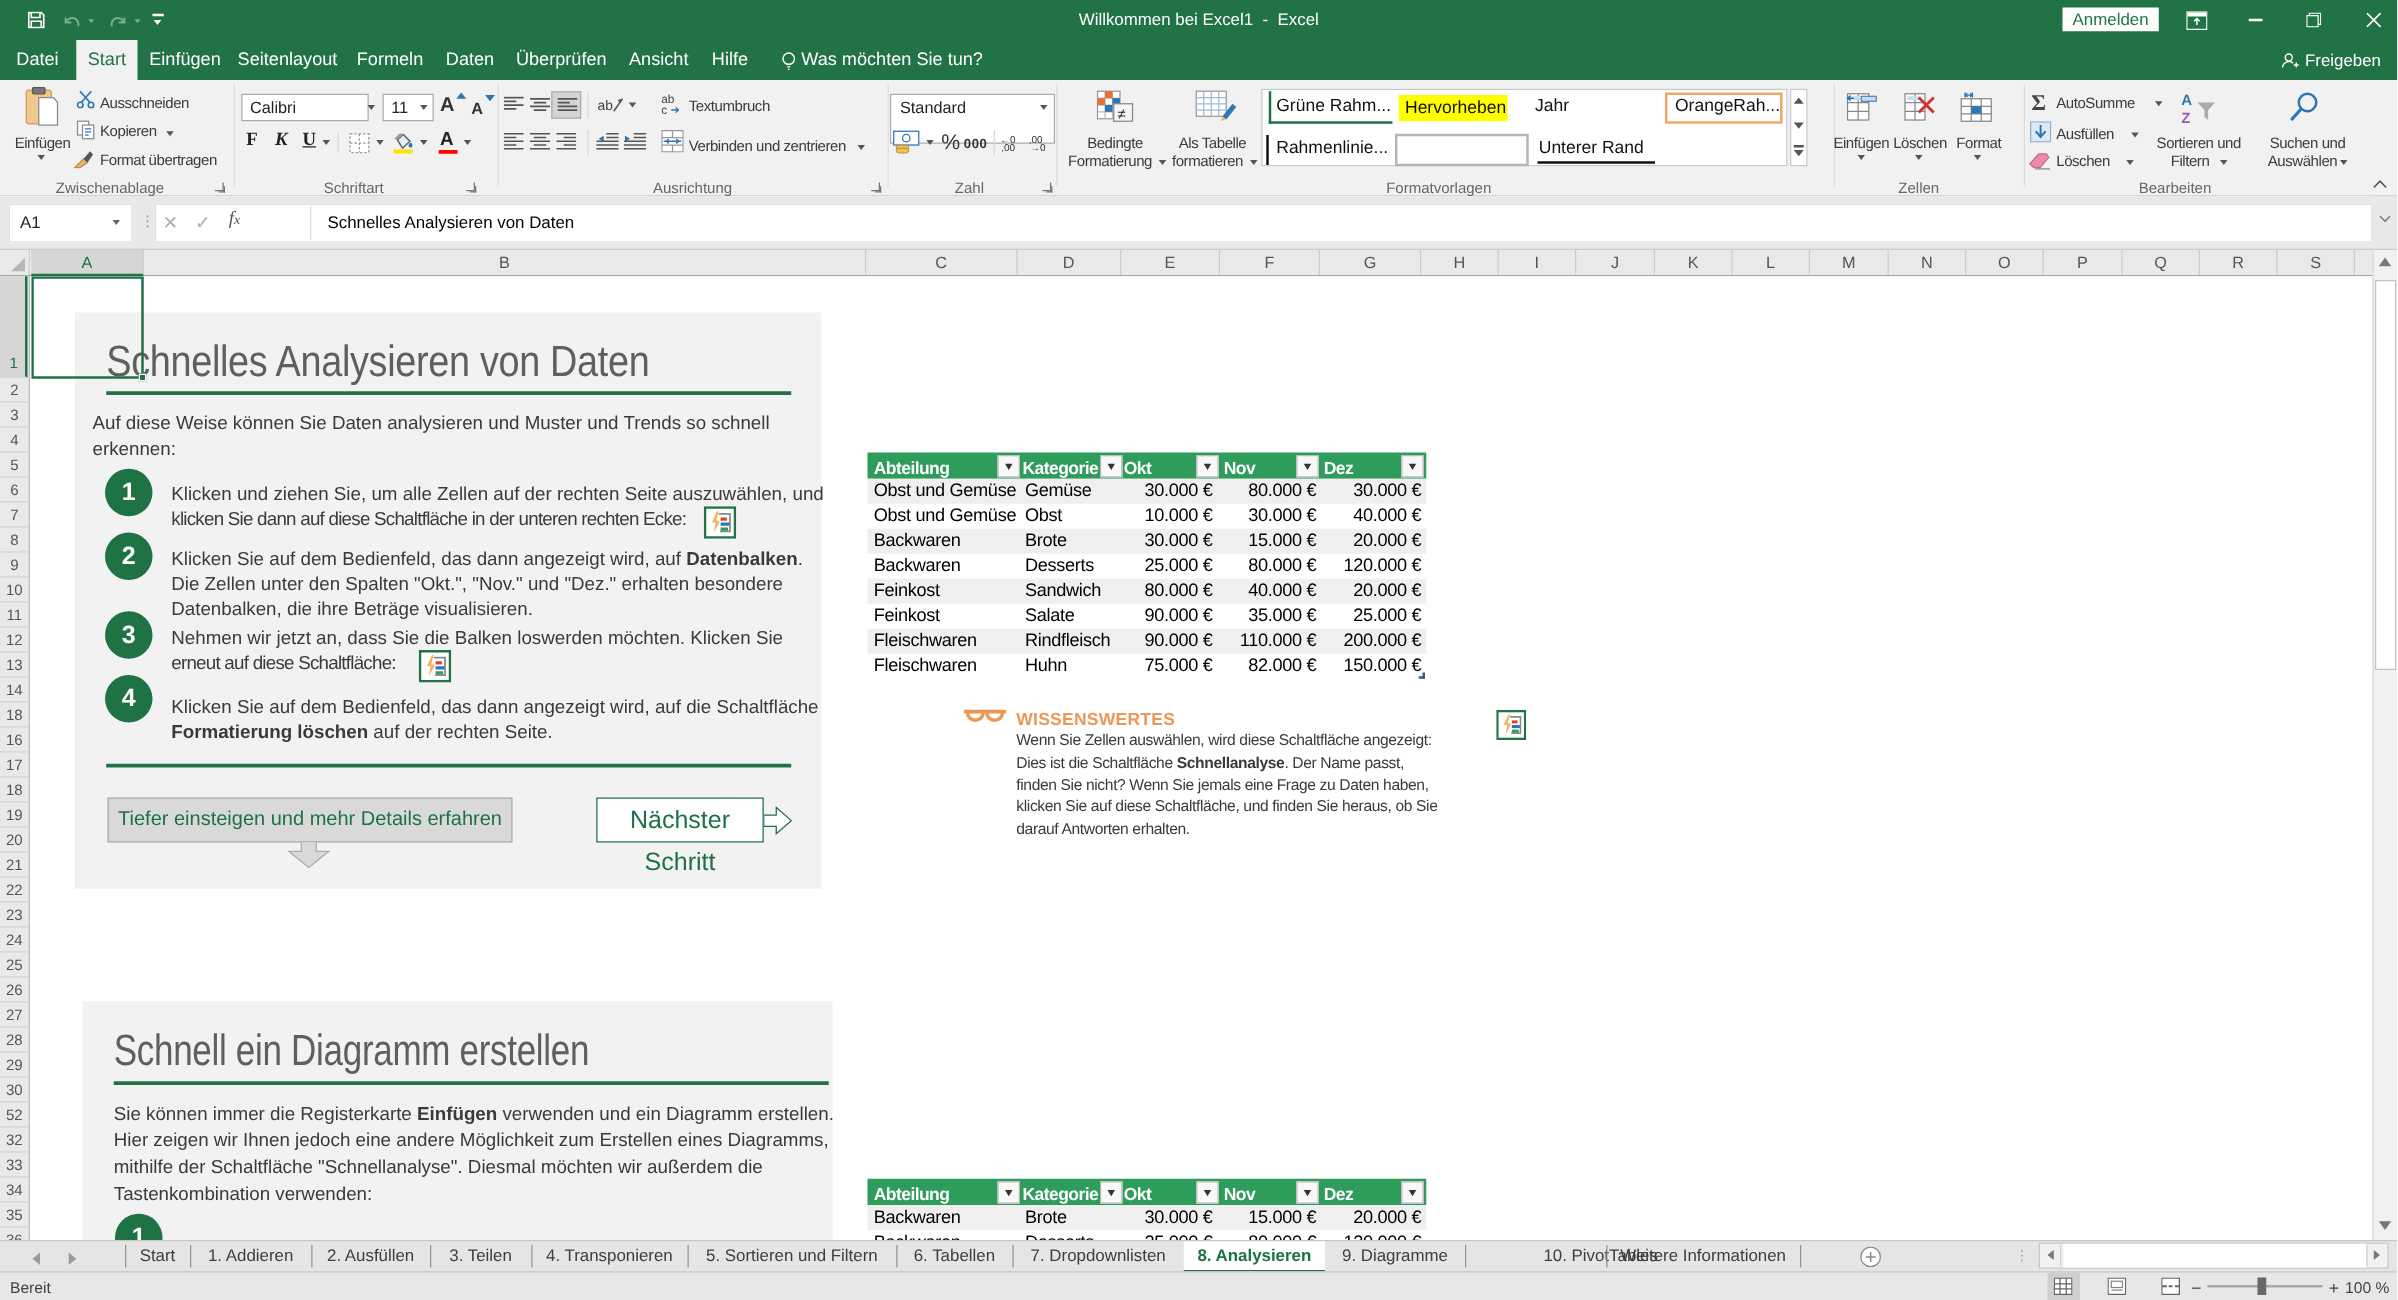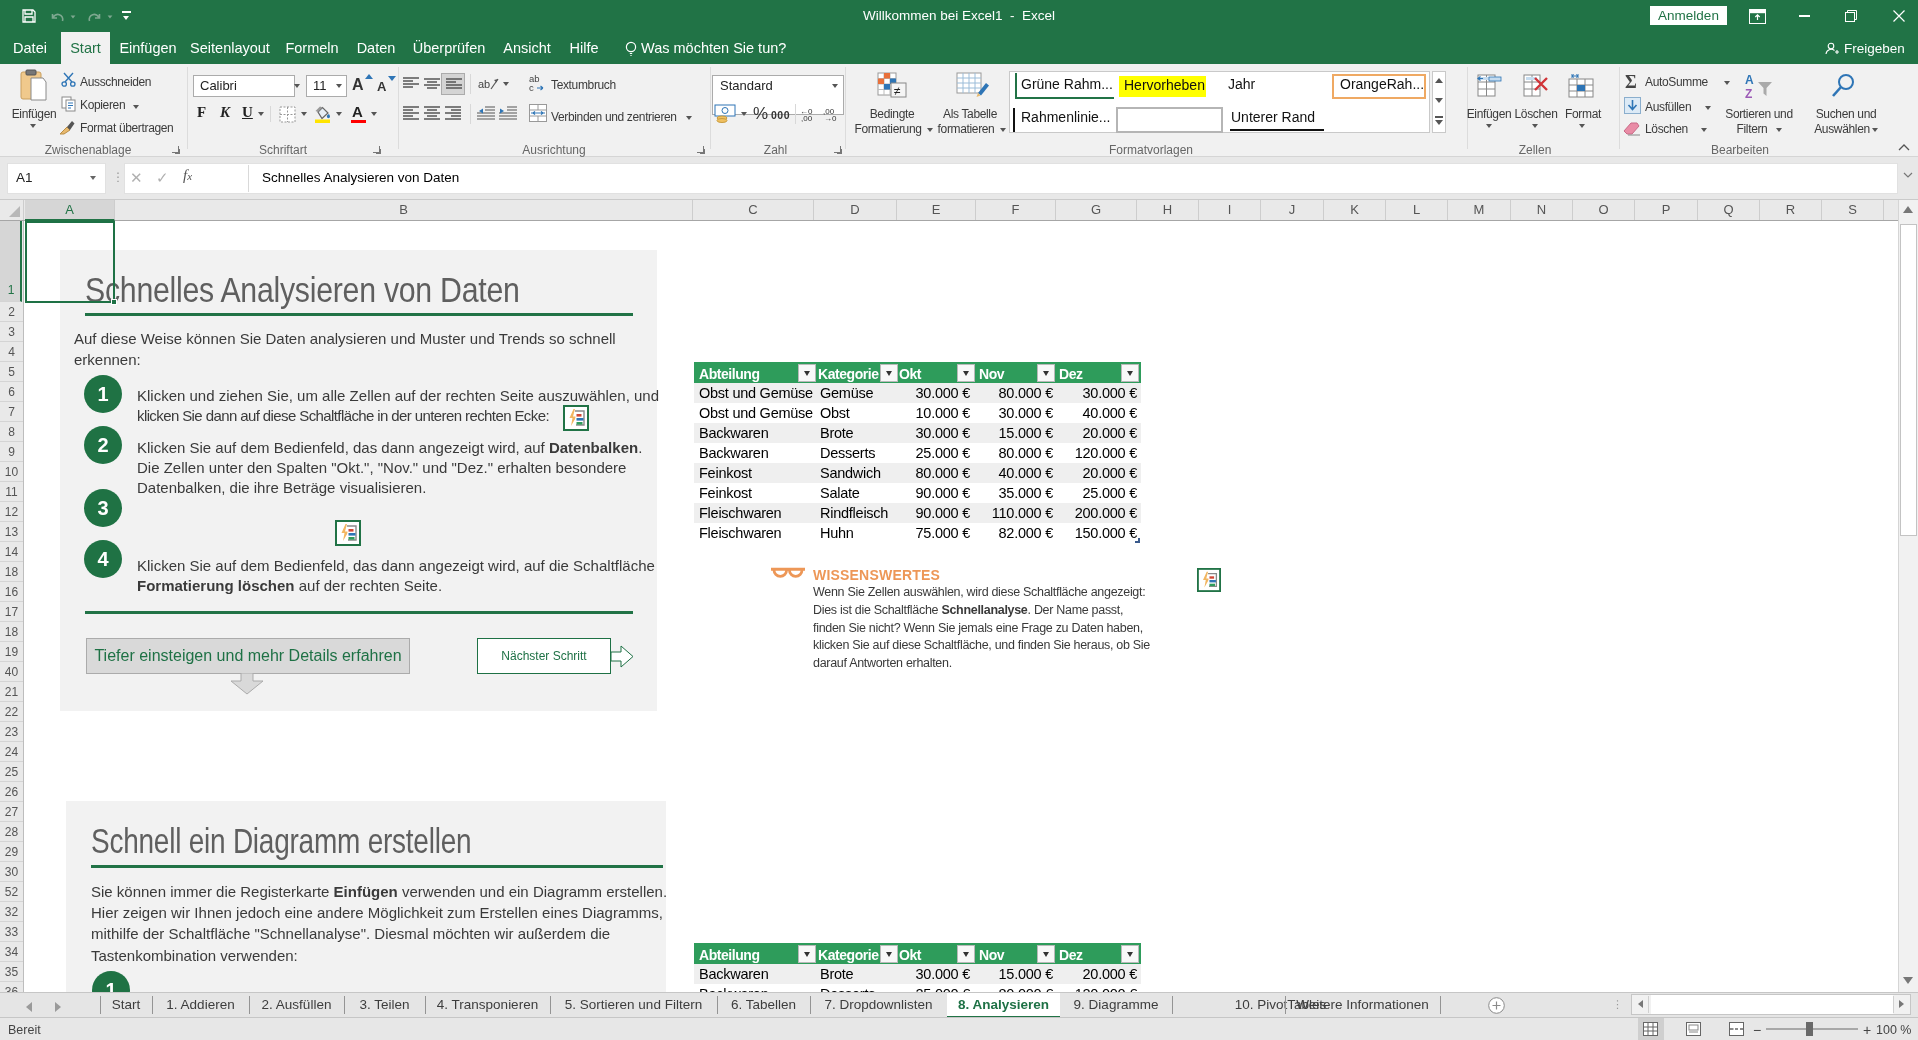--- a/index.html
+++ b/index.html
@@ -398,21 +398,21 @@
     <div class="rowcell" style="top:242px;height:19px;line-height:19px">10</div>
     <div class="rowcell" style="top:262px;height:19px;line-height:19px">11</div>
     <div class="rowcell" style="top:282px;height:19px;line-height:19px">12</div>
     <div class="rowcell" style="top:302px;height:19px;line-height:19px">13</div>
     <div class="rowcell" style="top:322px;height:19px;line-height:19px">14</div>
     <div class="rowcell" style="top:342px;height:19px;line-height:19px">18</div>
     <div class="rowcell" style="top:362px;height:19px;line-height:19px">16</div>
     <div class="rowcell" style="top:382px;height:19px;line-height:19px">17</div>
     <div class="rowcell" style="top:402px;height:19px;line-height:19px">18</div>
     <div class="rowcell" style="top:422px;height:19px;line-height:19px">19</div>
-    <div class="rowcell" style="top:442px;height:19px;line-height:19px">40</div>
+    <div class="rowcell" style="top:442px;height:19px;line-height:19px">20</div>
     <div class="rowcell" style="top:462px;height:19px;line-height:19px">21</div>
     <div class="rowcell" style="top:482px;height:19px;line-height:19px">22</div>
     <div class="rowcell" style="top:502px;height:19px;line-height:19px">23</div>
     <div class="rowcell" style="top:522px;height:19px;line-height:19px">24</div>
     <div class="rowcell" style="top:542px;height:19px;line-height:19px">25</div>
     <div class="rowcell" style="top:562px;height:19px;line-height:19px">26</div>
     <div class="rowcell" style="top:582px;height:19px;line-height:19px">27</div>
     <div class="rowcell" style="top:602px;height:19px;line-height:19px">28</div>
     <div class="rowcell" style="top:622px;height:19px;line-height:19px">29</div>
     <div class="rowcell" style="top:642px;height:19px;line-height:19px">30</div>
@@ -435,36 +435,37 @@
       <rect x="1" y="1" width="24" height="24" fill="#fff" stroke="#217346" stroke-width="2"></rect>
       <path d="M10.5 4 L6.5 13 h3 L8 21 l5.5 -9.5 h-3.5 l2 -7.5 z" fill="#f2b661"></path>
       <path d="M12 6 h9 v14 h-8" fill="#fff" stroke="#8a8a8a" stroke-width="1.4"></path>
       <rect x="13.5" y="9" width="5" height="2.6" fill="#d14836"></rect>
       <rect x="13.5" y="13" width="7" height="2.6" fill="#2e75b6"></rect>
       <rect x="13.5" y="17" width="6" height="2.6" fill="#2e9c5b"></rect>
     </svg>
     <div class="circ" style="left:59px;top:205px">2</div>
     <div class="body15" style="left:112px;top:217px">Klicken Sie auf dem Bedienfeld, das dann angezeigt wird, auf <b>Datenbalken</b>.<br>Die Zellen unter den Spalten "Okt.", "Nov." und "Dez." erhalten besondere<br>Datenbalken, die ihre Beträge visualisieren.</div>
     <div class="circ" style="left:59px;top:268px">3</div>
+    <div class="body15" style="left:112px;top:280px">Nehmen wir jetzt an, dass Sie die Balken loswerden möchten. Klicken Sie<br><span style="letter-spacing:-0.6px">erneut auf diese Schaltfläche:</span></div>
     <svg class="abs qa" style="left:310px;top:299px" width="26" height="26" viewBox="0 0 26 26">
       <rect x="1" y="1" width="24" height="24" fill="#fff" stroke="#217346" stroke-width="2"></rect>
       <path d="M10.5 4 L6.5 13 h3 L8 21 l5.5 -9.5 h-3.5 l2 -7.5 z" fill="#f2b661"></path>
       <path d="M12 6 h9 v14 h-8" fill="#fff" stroke="#8a8a8a" stroke-width="1.4"></path>
       <rect x="13.5" y="9" width="5" height="2.6" fill="#d14836"></rect>
       <rect x="13.5" y="13" width="7" height="2.6" fill="#2e75b6"></rect>
       <rect x="13.5" y="17" width="6" height="2.6" fill="#2e9c5b"></rect>
     </svg>
     <div class="circ" style="left:59px;top:319px">4</div>
     <div class="body15" style="left:112px;top:335px">Klicken Sie auf dem Bedienfeld, das dann angezeigt wird, auf die Schaltfläche<br><b>Formatierung löschen</b> auf der rechten Seite.</div>
     <div class="grule" style="left:60px;top:390px;width:548px"></div>
     <div class="abs" style="left:61px;top:417px;width:324px;height:36px;background:#d9d9d9;border:1px solid #ababab;color:#1e7145;font-size:16px;text-align:center;line-height:34px">Tiefer einsteigen und mehr Details erfahren</div>
     <svg class="abs" style="left:204px;top:452px" width="36" height="22" viewBox="0 0 36 22">
       <path d="M12 0 h12 v8 h10 L18 21 L2 8 h10 z" fill="#d9d9d9" stroke="#ababab"></path>
     </svg>
-    <div class="abs" style="left:452px;top:417px;width:134px;height:36px;background:#fff;border:1px solid #1e7145;color:#1e7145;font-size:12px;text-align:center;line-height:34px">Nächster Schritt</div>
+    <div class="abs" style="left:452px;top:417px;width:134px;height:36px;background:#fff;border:1px solid #1e7145;color:#1e7145;font-size:20px;text-align:center;line-height:34px">Nächster Schritt</div>
     <svg class="abs" style="left:586px;top:424px" width="24" height="23" viewBox="0 0 24 23">
       <path d="M0 7 h10 v-6 L22 11.5 L10 22 v-6 h-10 z" fill="#fff" stroke="#1e7145"></path>
     </svg>
 
     <div class="thead" style="left:669px;top:141px;width:447px;height:21px"></div>
     <div class="thtxt" style="left:674px;top:145px">Abteilung</div>
     <div class="thtxt" style="left:793px;top:145px">Kategorie</div>
     <div class="thtxt" style="left:874px;top:145px">Okt</div>
     <div class="thtxt" style="left:954px;top:145px">Nov</div>
     <div class="thtxt" style="left:1034px;top:145px">Dez</div>

